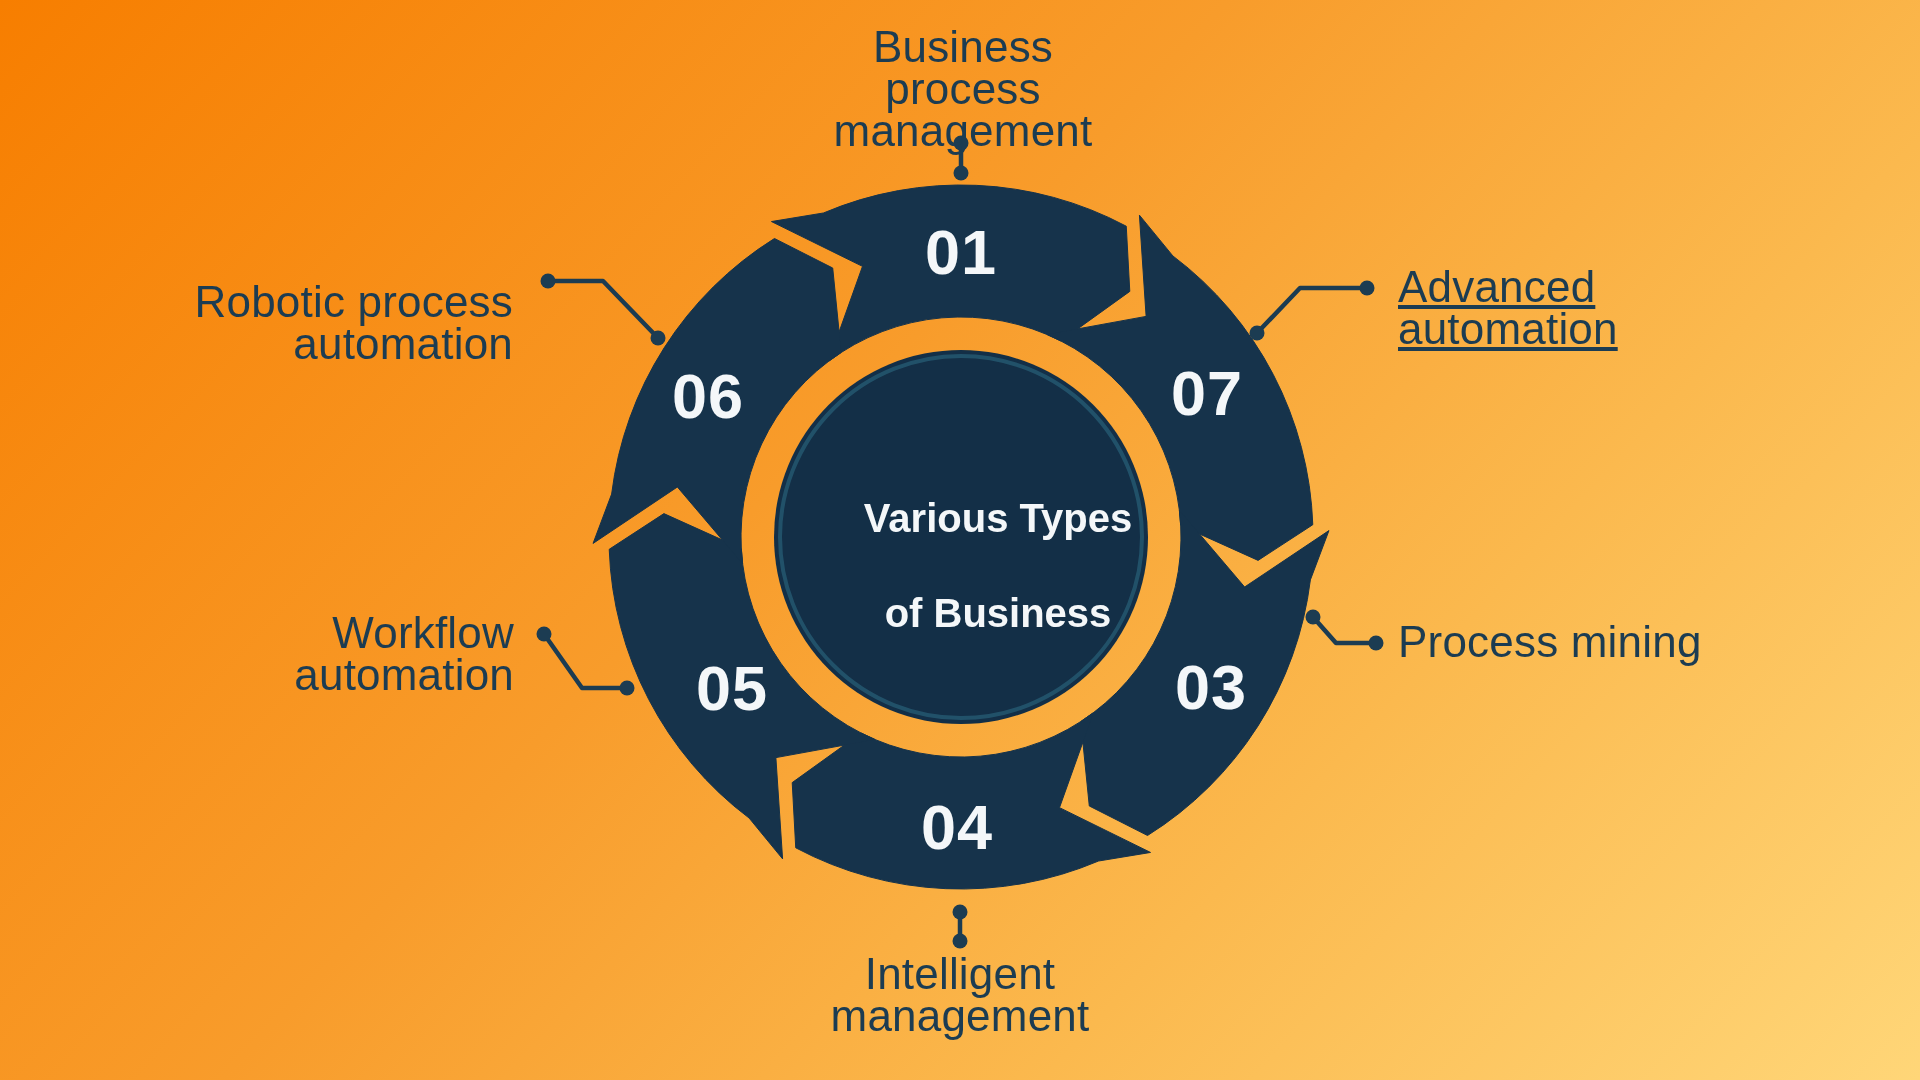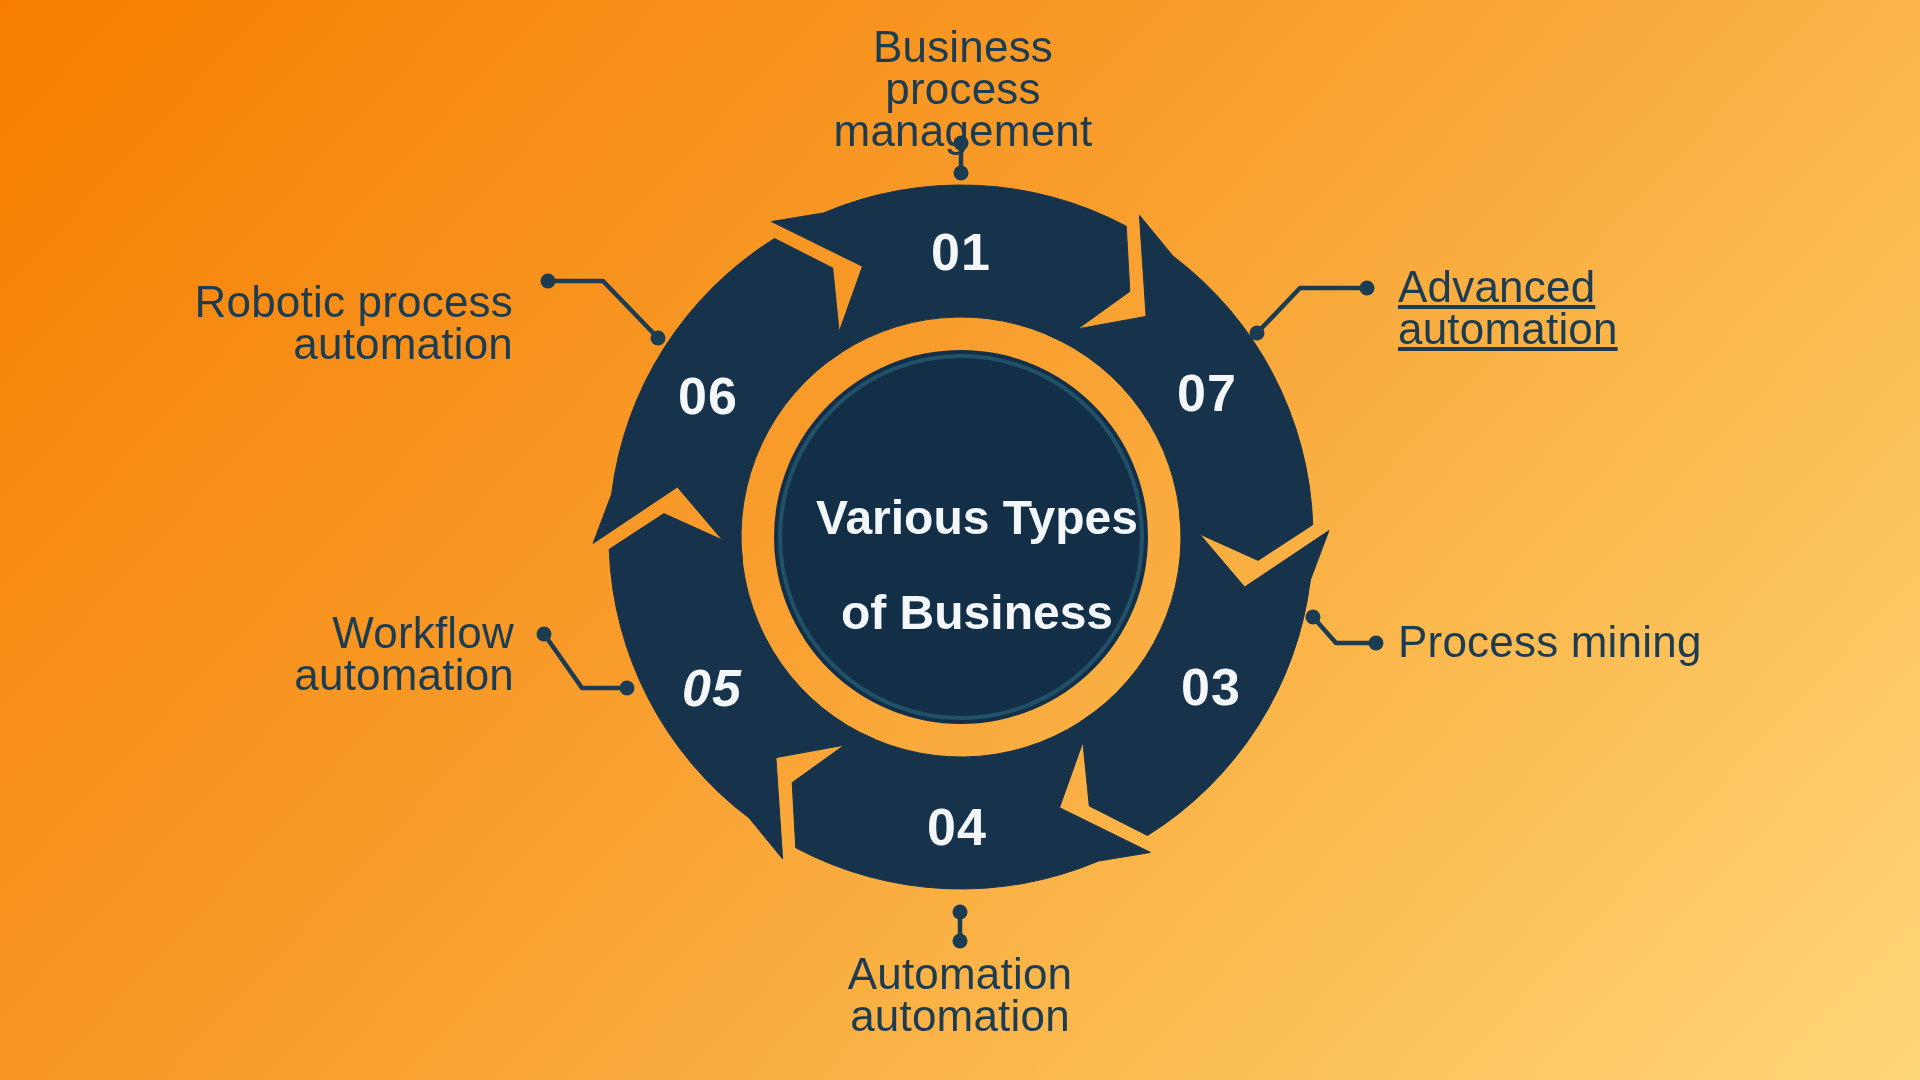--- a/index.html
+++ b/index.html
@@ -10,40 +10,40 @@
   }
   .stage svg{position:absolute;left:0;top:0;}
   .label{
     position:absolute;font-size:44px;line-height:42px;color:#1c3c52;
     letter-spacing:.2px;
   }
   .label.center{text-align:center;}
   .label.right{text-align:right;}
   .seg-number{
     position:absolute;width:140px;height:72px;line-height:72px;text-align:center;
-    font-size:52px;font-weight:bold;color:#f4f7f9;letter-spacing:1px;
+    font-size:63px;font-weight:bold;color:#f4f7f9;letter-spacing:1px;
   }
   .center-title{
-    position:absolute;left:737px;top:472px;width:480px;height:186px;
+    position:absolute;left:758px;top:472px;width:480px;height:186px;
     display:flex;flex-direction:column;justify-content:center;text-align:center;
-    font-size:48px;line-height:58px;font-weight:bold;color:#f4f7f9;gap:37px;
+    font-size:40px;line-height:58px;font-weight:bold;color:#f4f7f9;gap:37px;
   }
   
   #label-1{left:793px;top:26px;width:340px;}
   #label-2{left:1398px;top:266px;width:420px;text-decoration:underline;}
   #label-3{left:1398px;top:621px;width:320px;}
   #label-4{left:820px;top:953px;width:280px;}
   #label-5{left:144px;top:612px;width:370px;}
   #label-6{left:43px;top:256px;width:470px;margin-top:25px;}
   
   #num-1{left:891px;top:216px;}
   #num-2{left:1137px;top:357px;}
   #num-3{left:1141px;top:651px;text-align:center;}
   #num-4{left:887px;top:791px;}
-  #num-5{left:642px;top:652px;font-style:italic;}
+  #num-5{left:662px;top:652px;}
   #num-6{left:638px;top:360px;}
 </style>
 </head>
 <body>
 
 <div class="stage">
 
   <svg id="wheel-svg" width="1920" height="1080" viewBox="0 0 1920 1080">
       <path d="M771.4659884331,221.56243334162264 L823.4626427717757,212.982291584741 A352 352 0 0 1 1126.2539901006335,226.20244731365767 L1129.7890586036,291.4103957906393 L1060.8779099427002,340.97856467855905 A220 220 0 0 0 828.6006949065494,361.3001877895956 L862.4981987222075,266.36852521365836 Z" fill="#16334b" stroke="#16334b" stroke-width="1" stroke-linejoin="round"></path>
       <path d="M1139.409940250652,215.13994777270239 L1172.838888149521,255.8803004633529 A352 352 0 0 1 1312.7855711107218,524.7153771607196 L1258.0813654524723,560.3808105268978 L1180.6984976460062,525.4860896265524 A220 220 0 0 0 1046.9608482676401,334.4889322404631 L1146.1228315897233,316.37920038173434 Z" fill="#16334b" stroke="#16334b" stroke-width="1" stroke-linejoin="round"></path>
@@ -81,17 +81,17 @@
   <div class="seg-number" id="num-6">06</div>
 
   <div class="center-title">
     <div>Various Types</div>
     <div>of Business</div>
   </div>
 
   <div class="label center" id="label-1">Business process management</div>
   <div class="label" id="label-2">Advanced automation</div>
   <div class="label" id="label-3">Process mining</div>
-  <div class="label center" id="label-4">Automation automation</div>
+  <div class="label center" id="label-4">Intelligent management</div>
   <div class="label right" id="label-5">Workflow automation</div>
   <div class="label right" id="label-6">Robotic process automation</div>
 
 </div>
 
 </body></html>

